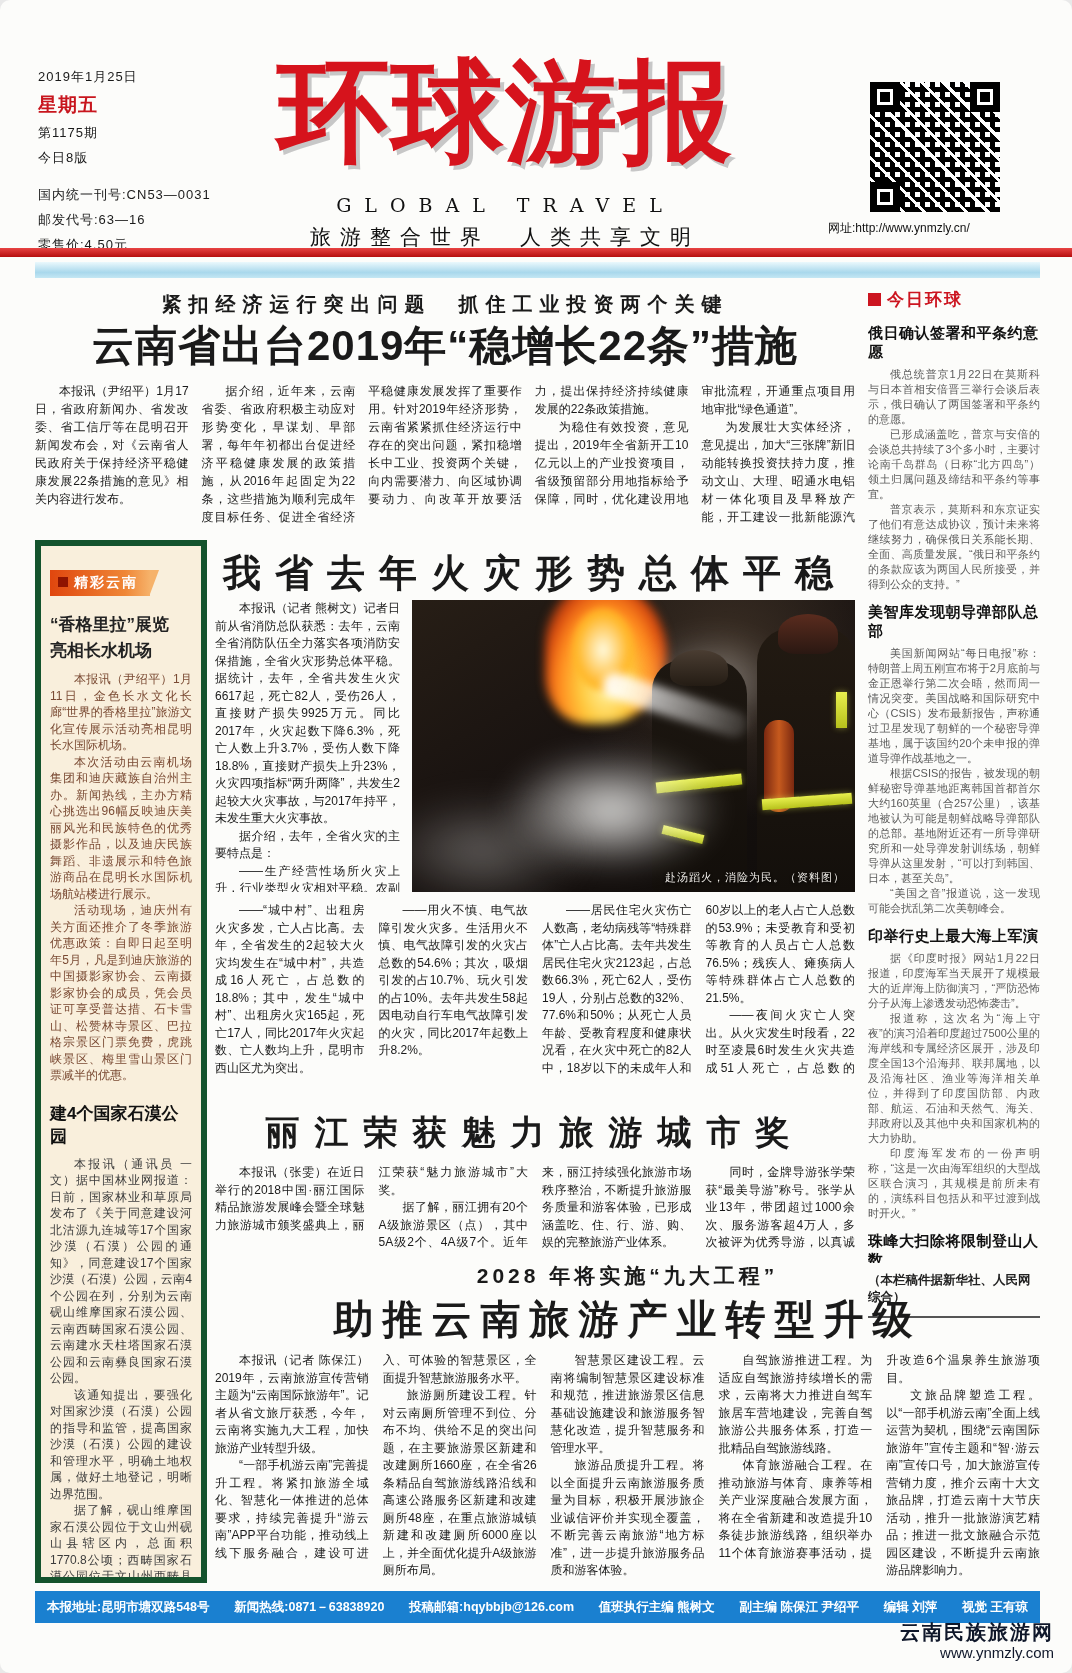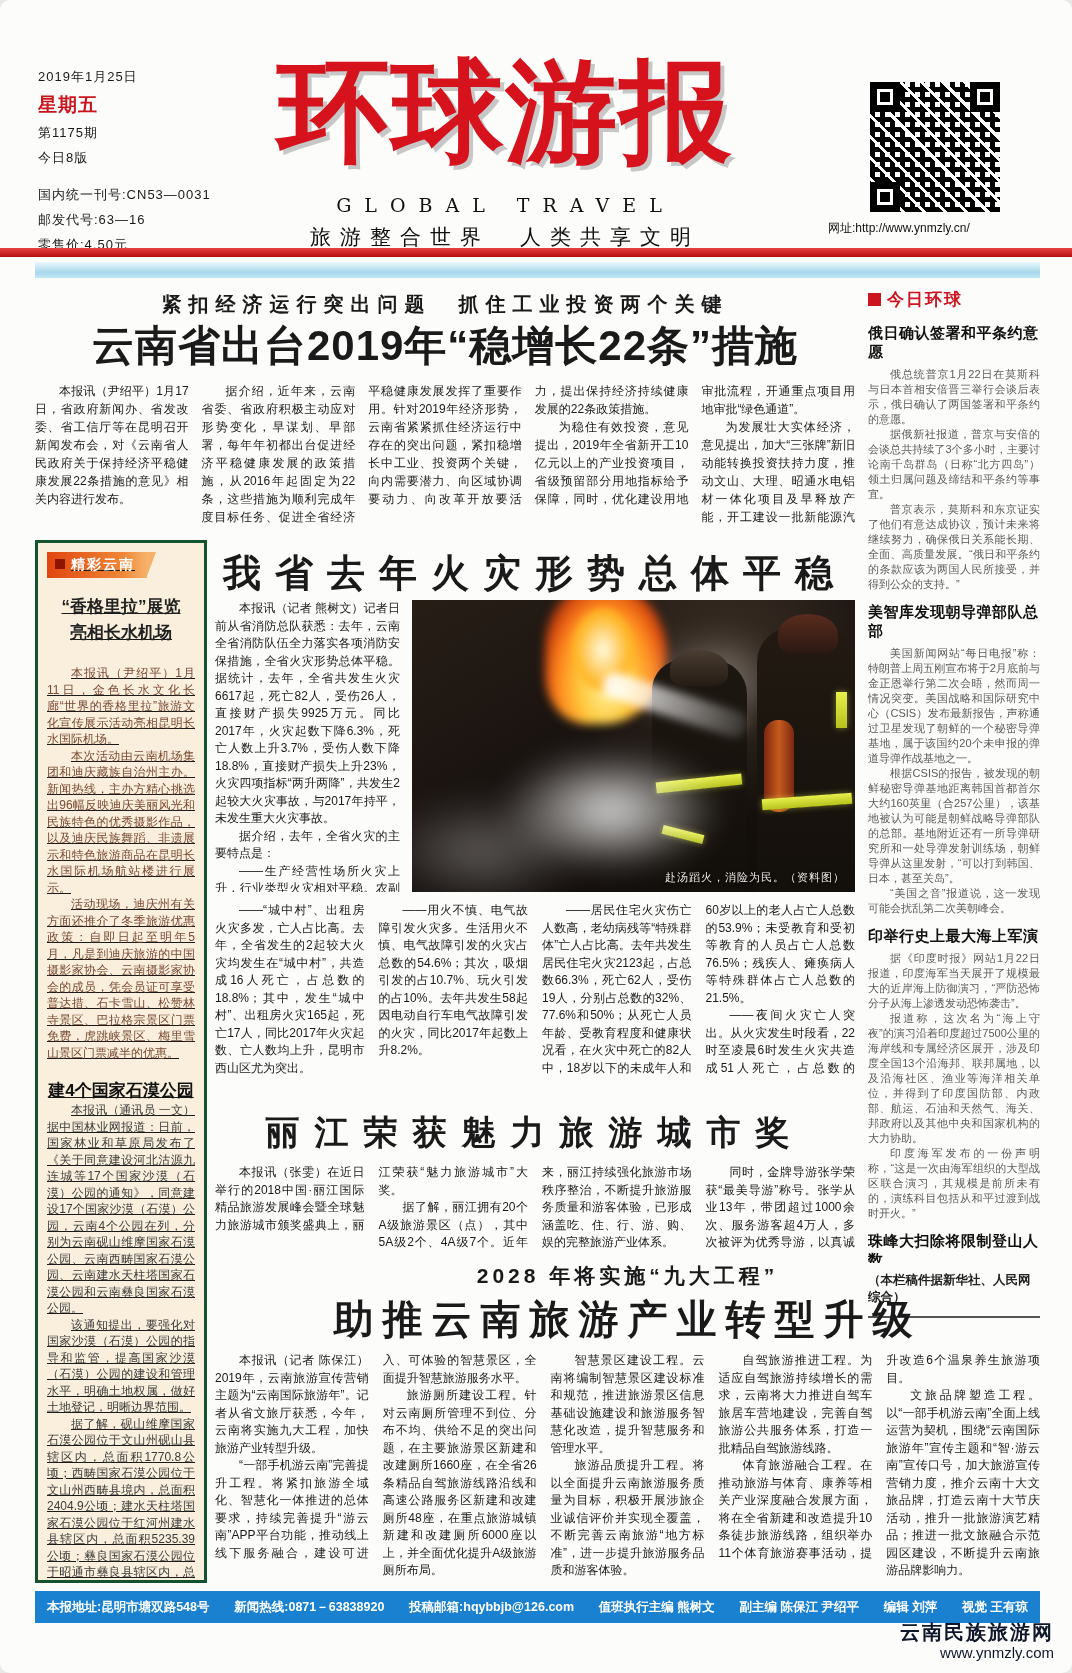--- a/index.html
+++ b/index.html
@@ -48,29 +48,29 @@
   .world-title{font-size:17px;font-weight:bold;color:#cc1520;letter-spacing:2px;}
   .world-article{margin-bottom:11px;}
   .world-article h3{font-size:15px;font-weight:bold;color:#111;margin:0 0 5px;letter-spacing:.5px;}
   .world-article p{font-size:11px;line-height:15px;color:#5a5a5a;text-align:justify;}
   .world-credit{position:absolute;left:868px;top:1272px;width:172px;font-size:12.5px;
       font-weight:bold;color:#222;background:#fcfcfa;}
   .world-rule{position:absolute;left:868px;top:1316px;width:172px;border-top:2px solid #555;}
 
   
   .hl{position:absolute;left:35px;top:540px;width:172px;height:1043px;box-sizing:border-box;
-      background:#f9efdc;border:3px solid #14532d;padding:9px 9px;overflow:hidden;text-decoration:underline;}
+      background:#f9efdc;border:6px solid #14532d;padding:24px 9px;overflow:hidden;}
   .hl-tab{position:relative;width:fit-content;background:linear-gradient(90deg,#e0460e,#ef8636 75%,#f6b26a);
       color:#fff;font-weight:bold;font-size:14px;letter-spacing:2px;padding:4px 12px 4px 8px;margin-bottom:16px;}
   .hl-tab .bullet{display:inline-block;width:10px;height:10px;background:#8f1400;margin-right:6px;}
   .hl-tab::after{content:'';position:absolute;right:-9px;top:0;width:0;height:0;
       border-left:9px solid #f6b26a;border-bottom:24px solid transparent;}
-  .hl-title1{font-size:17px;font-weight:bold;text-align:center;line-height:1.5;color:#222;margin-bottom:20px;}
+  .hl-title1{font-size:17px;font-weight:bold;line-height:1.5;color:#222;margin-bottom:8px;}
   .hl-body1 p{font-size:12px;line-height:16.5px;color:#7a4a33;text-align:justify;}
-  .hl-title2{font-size:17px;font-weight:bold;text-align:center;color:#111;margin:18px 0 0;}
+  .hl-title2{font-size:17px;font-weight:bold;text-align:left;color:#111;margin:18px 0 8px;}
   .hl-body2 p{font-size:12px;line-height:16.5px;color:#3c3c3c;text-align:justify;}
 
   
   .fire-headline{position:absolute;left:215px;top:548px;width:640px;text-align:center;
       font-size:38px;font-weight:bold;letter-spacing:14px;white-space:nowrap;}
   .fire-row{position:absolute;left:215px;top:600px;width:640px;height:292px;display:flex;gap:12px;}
   .fire-left{width:185px;height:292px;overflow:hidden;font-size:12px;line-height:17.5px;text-align:justify;}
   .photo{position:relative;flex:none;width:443px;height:292px;overflow:hidden;background:
       radial-gradient(circle at 72% 18%,#3a2e24 0%,rgba(0,0,0,0) 42%),
       linear-gradient(150deg,#271e16 0%,#181210 45%,#0f0c0a 100%);}
@@ -171,21 +171,21 @@
 
   <div class="world">
     <div class="world-header">
       <span class="world-square"></span>
       <span class="world-title">今日环球</span>
     </div>
     <div class="world-article">
       <h3>俄日确认签署和平条约意愿</h3>
       <div>
           <p>俄总统普京1月22日在莫斯科与日本首相安倍晋三举行会谈后表示，俄日确认了两国签署和平条约的意愿。</p>
-          <p>据俄新社报道，普京与安倍的会谈总共持续了3个多小时，主要讨论南千岛群岛（日称“北方四岛”）领土归属问题及缔结和平条约等事宜。</p>
+          <p>已形成涵盖吃，普京与安倍的会谈总共持续了3个多小时，主要讨论南千岛群岛（日称“北方四岛”）领土归属问题及缔结和平条约等事宜。</p>
           <p>普京表示，莫斯科和东京证实了他们有意达成协议，预计未来将继续努力，确保俄日关系能长期、全面、高质量发展。“俄日和平条约的条款应该为两国人民所接受，并得到公众的支持。”</p>
         </div>
     </div>
     <div class="world-article">
       <h3>美智库发现朝导弹部队总部</h3>
       <div>
           <p>美国新闻网站“每日电报”称：特朗普上周五刚宣布将于2月底前与金正恩举行第二次会晤，然而周一情况突变。美国战略和国际研究中心（CSIS）发布最新报告，声称通过卫星发现了朝鲜的一个秘密导弹基地，属于该国约20个未申报的弹道导弹作战基地之一。</p>
           <p>根据CSIS的报告，被发现的朝鲜秘密导弹基地距离韩国首都首尔大约160英里（合257公里），该基地被认为可能是朝鲜战略导弹部队的总部。基地附近还有一所导弹研究所和一处导弹发射训练场，朝鲜导弹从这里发射，“可以打到韩国、日本，甚至关岛”。</p>
           <p>“美国之音”报道说，这一发现可能会扰乱第二次美朝峰会。</p>
         </div>

